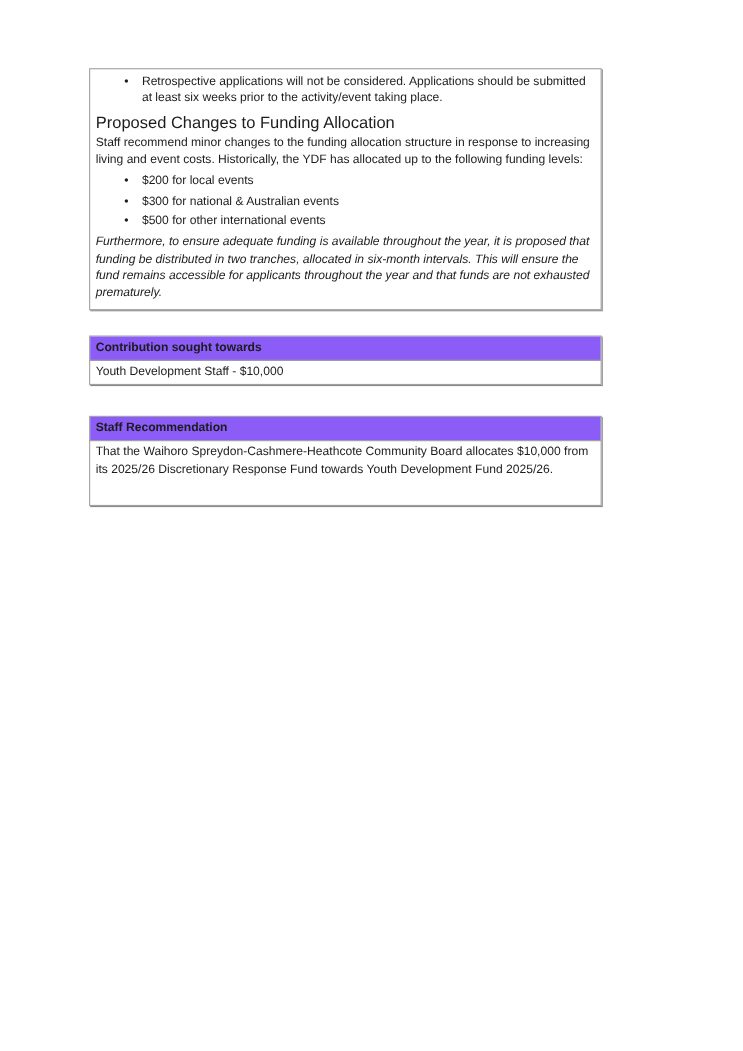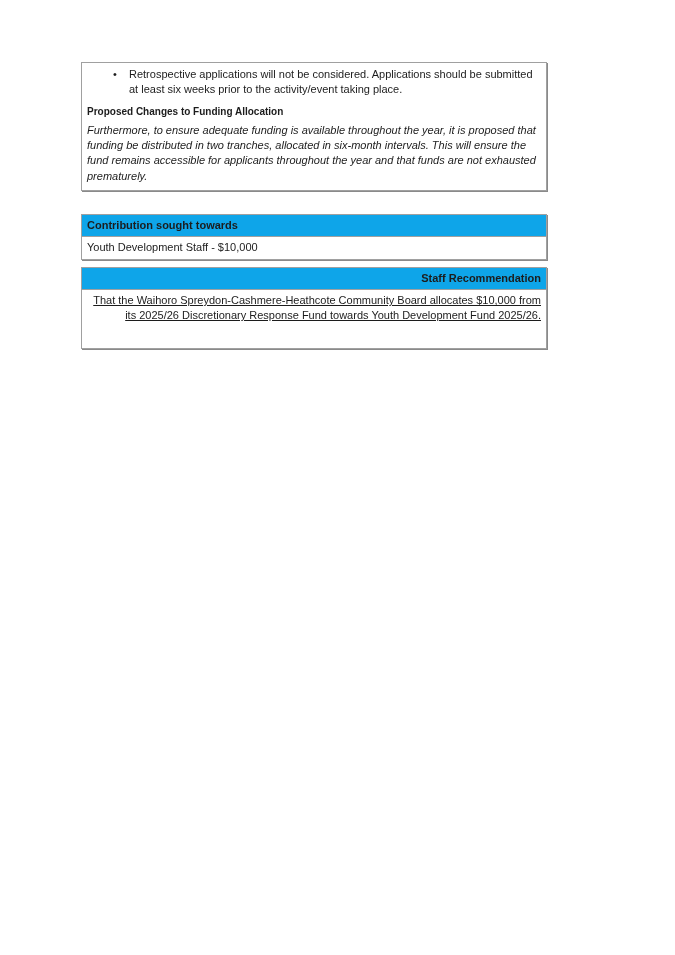--- a/index.html
+++ b/index.html
@@ -32,23 +32,23 @@
     background: #ffffff;
   }
   .doc-box p {
     margin: 0 0 4px 0;
   }
   .doc-box p:last-child {
     margin-bottom: 0;
     font-style: italic;
   }
   .doc-box h3 {
-    font-size: 10px;
+    font-size: 15px;
     margin: 6px 0 4px 0;
-    font-weight: bold;
+    font-weight: normal;
   }
   ul.bullet-list {
     list-style: none;
     margin: 0 0 4px 0;
     padding: 0;
   }
   ul.bullet-list li {
     position: relative;
     padding-left: 42px;
     margin-bottom: 3px;
@@ -62,52 +62,56 @@
   .info-table {
     box-sizing: border-box;
     border: 1px solid #a0a0a0;
     box-shadow: 1px 1px 0 #8a8a8a;
     background: #ffffff;
   }
   .info-table.first {
     margin-top: 23px;
   }
   .info-table.second {
-    margin-top: 7px;
-    text-align: right;
+    margin-top: 28px;
   }
   .info-table .tbl-header {
-    background: #0ea5e9;
+    background: #8b5cf6;
     border-bottom: 1px solid #a0a0a0;
     font-weight: bold;
     padding: 3px 5px;
   }
   .info-table .tbl-body {
     padding: 3px 5px;
   }
   .info-table .tbl-body.tall {
     min-height: 52px;
-    text-decoration: underline;
   }
 </style>
 </head>
 <body>
 
 <div class="content-col">
 
   <div class="doc-box">
     <ul class="bullet-list">
       <li>Retrospective applications will not be considered. Applications should be submitted at least six weeks prior to the activity/event taking place.</li>
     </ul>
 
     <h3>Proposed Changes to Funding Allocation</h3>
 
+    <p>Staff recommend minor changes to the funding allocation structure in response to increasing living and event costs. Historically, the YDF has allocated up to the following funding levels:</p>
 
 
 
+    <ul class="bullet-list">
+      <li>$200 for local events</li>
+      <li>$300 for national &amp; Australian events</li>
+      <li>$500 for other international events</li>
+    </ul>
 
     <p>Furthermore, to ensure adequate funding is available throughout the year, it is proposed that funding be distributed in two tranches, allocated in six-month intervals. This will ensure the fund remains accessible for applicants throughout the year and that funds are not exhausted prematurely.</p>
   </div>
 
   <div class="info-table first">
     <div class="tbl-header">Contribution sought towards</div>
     <div class="tbl-body">Youth Development Staff - $10,000</div>
   </div>
 
   <div class="info-table second">

